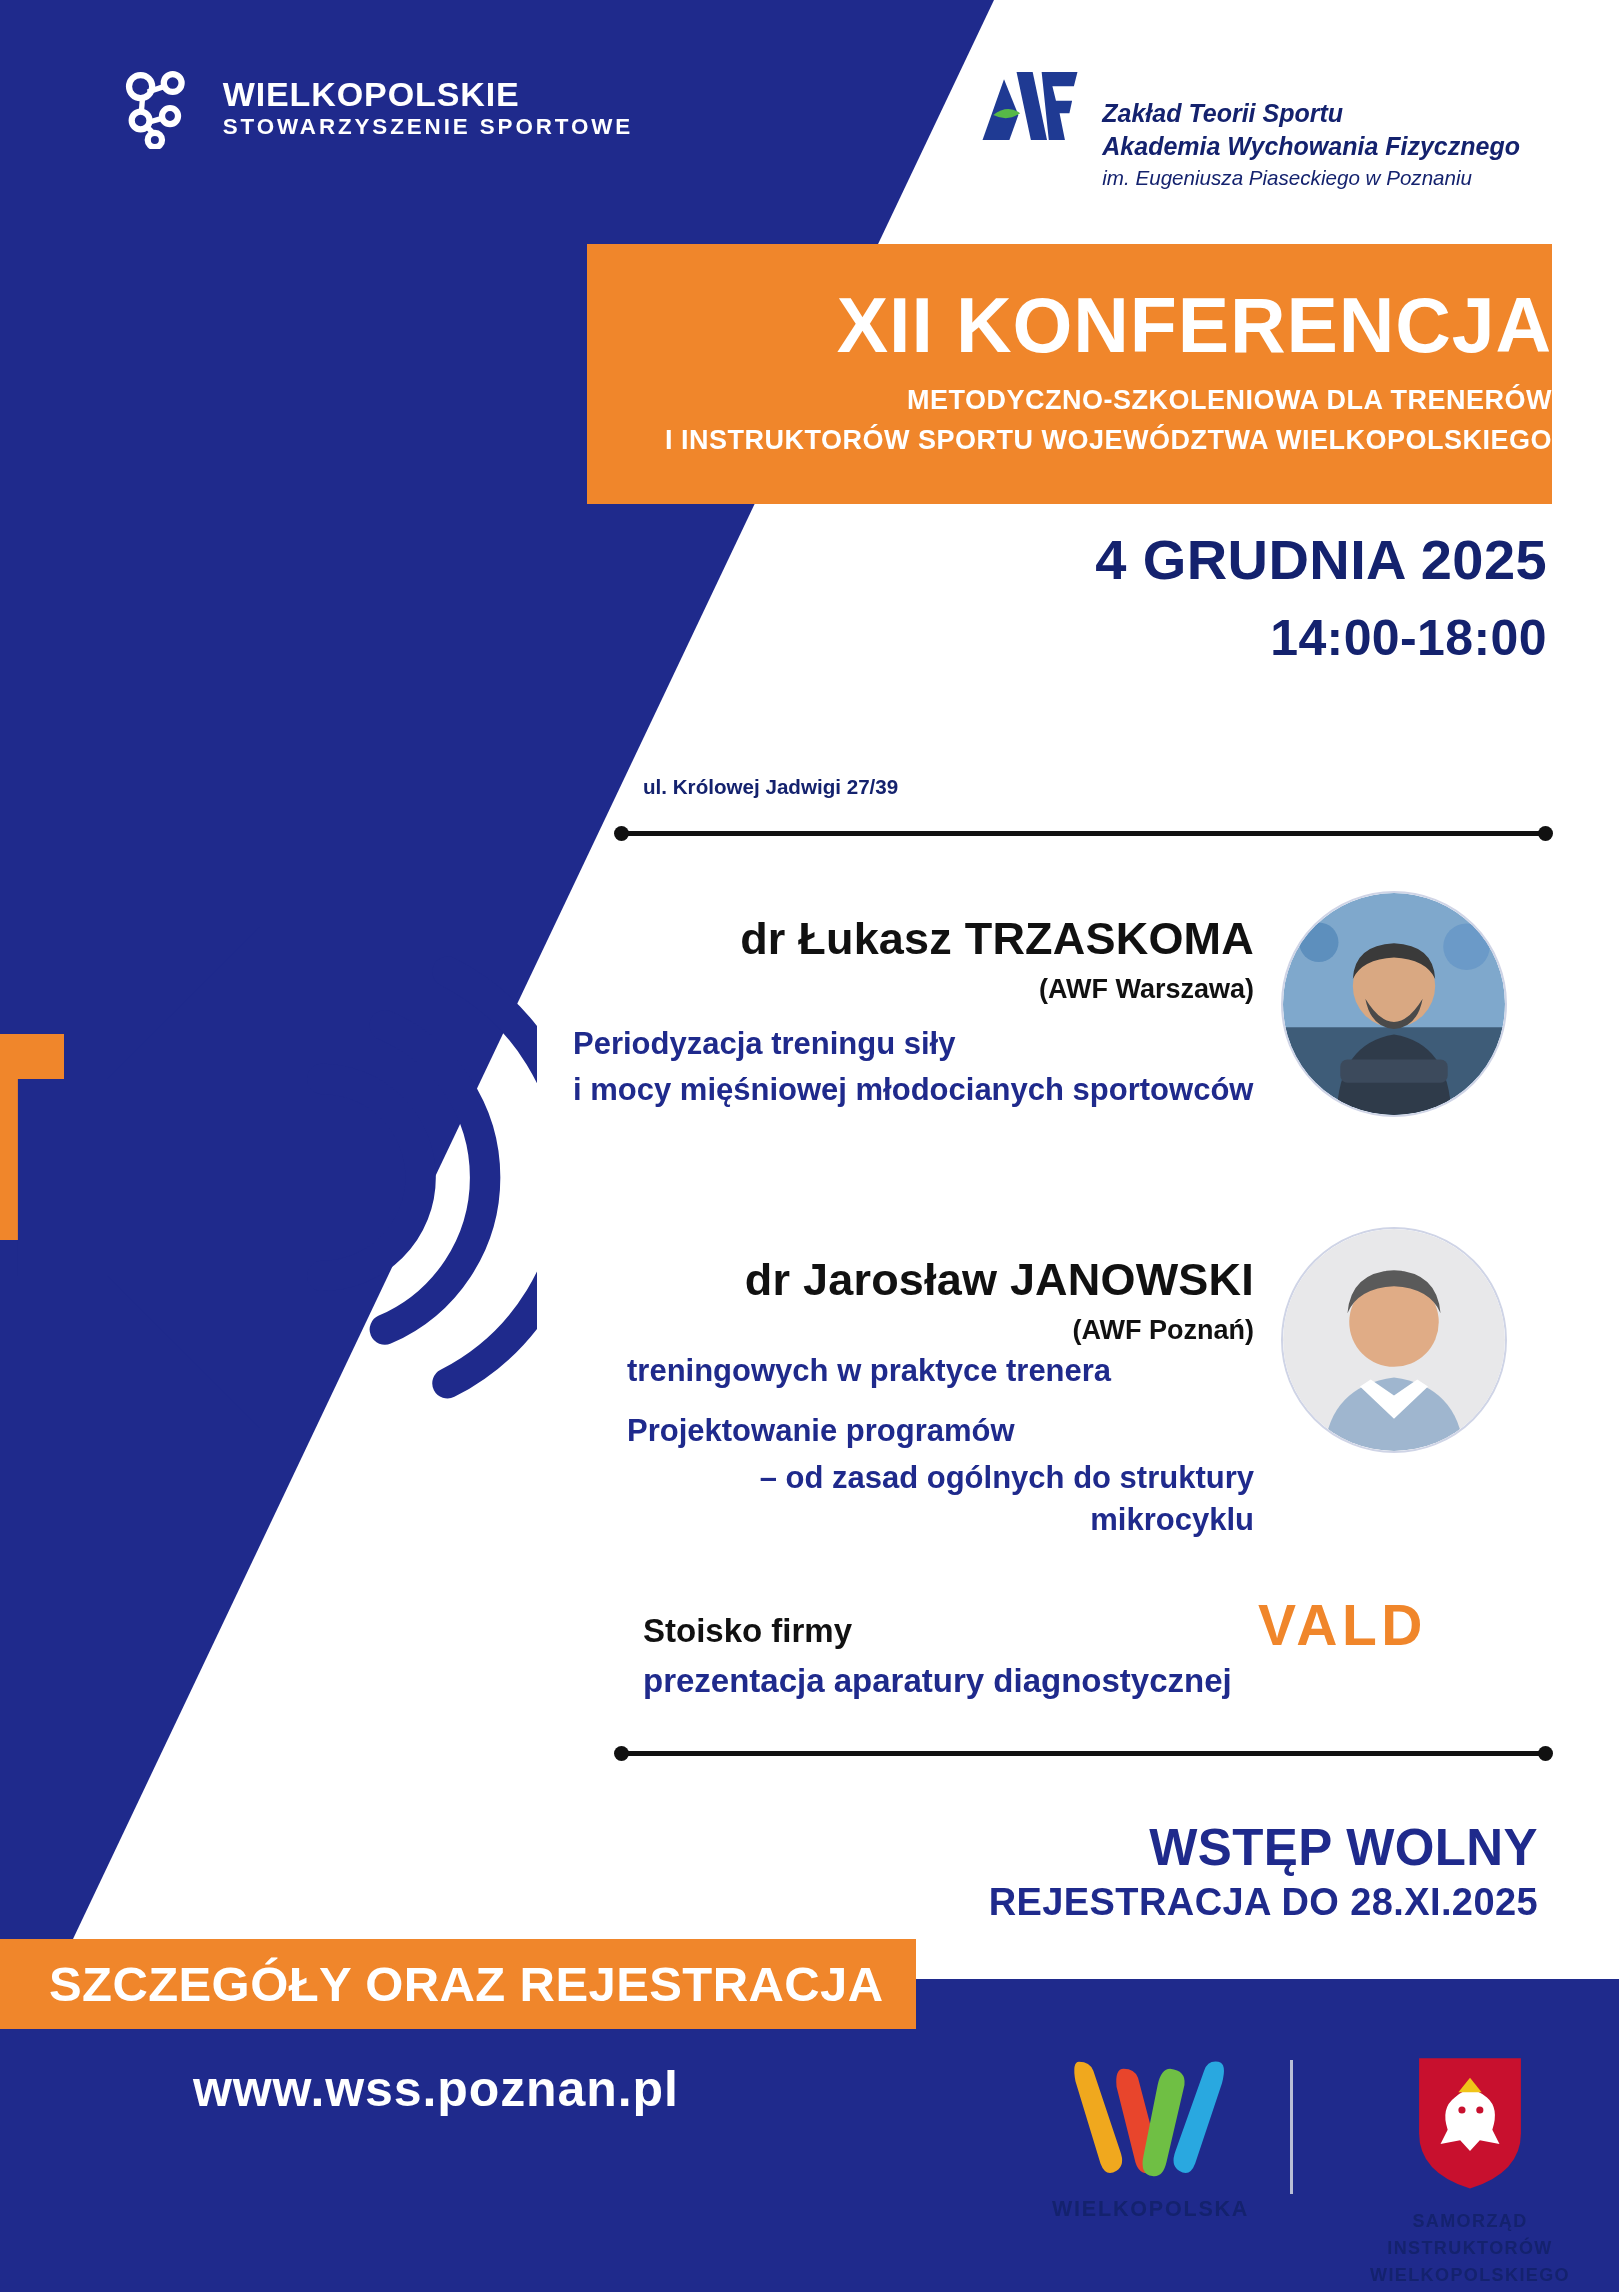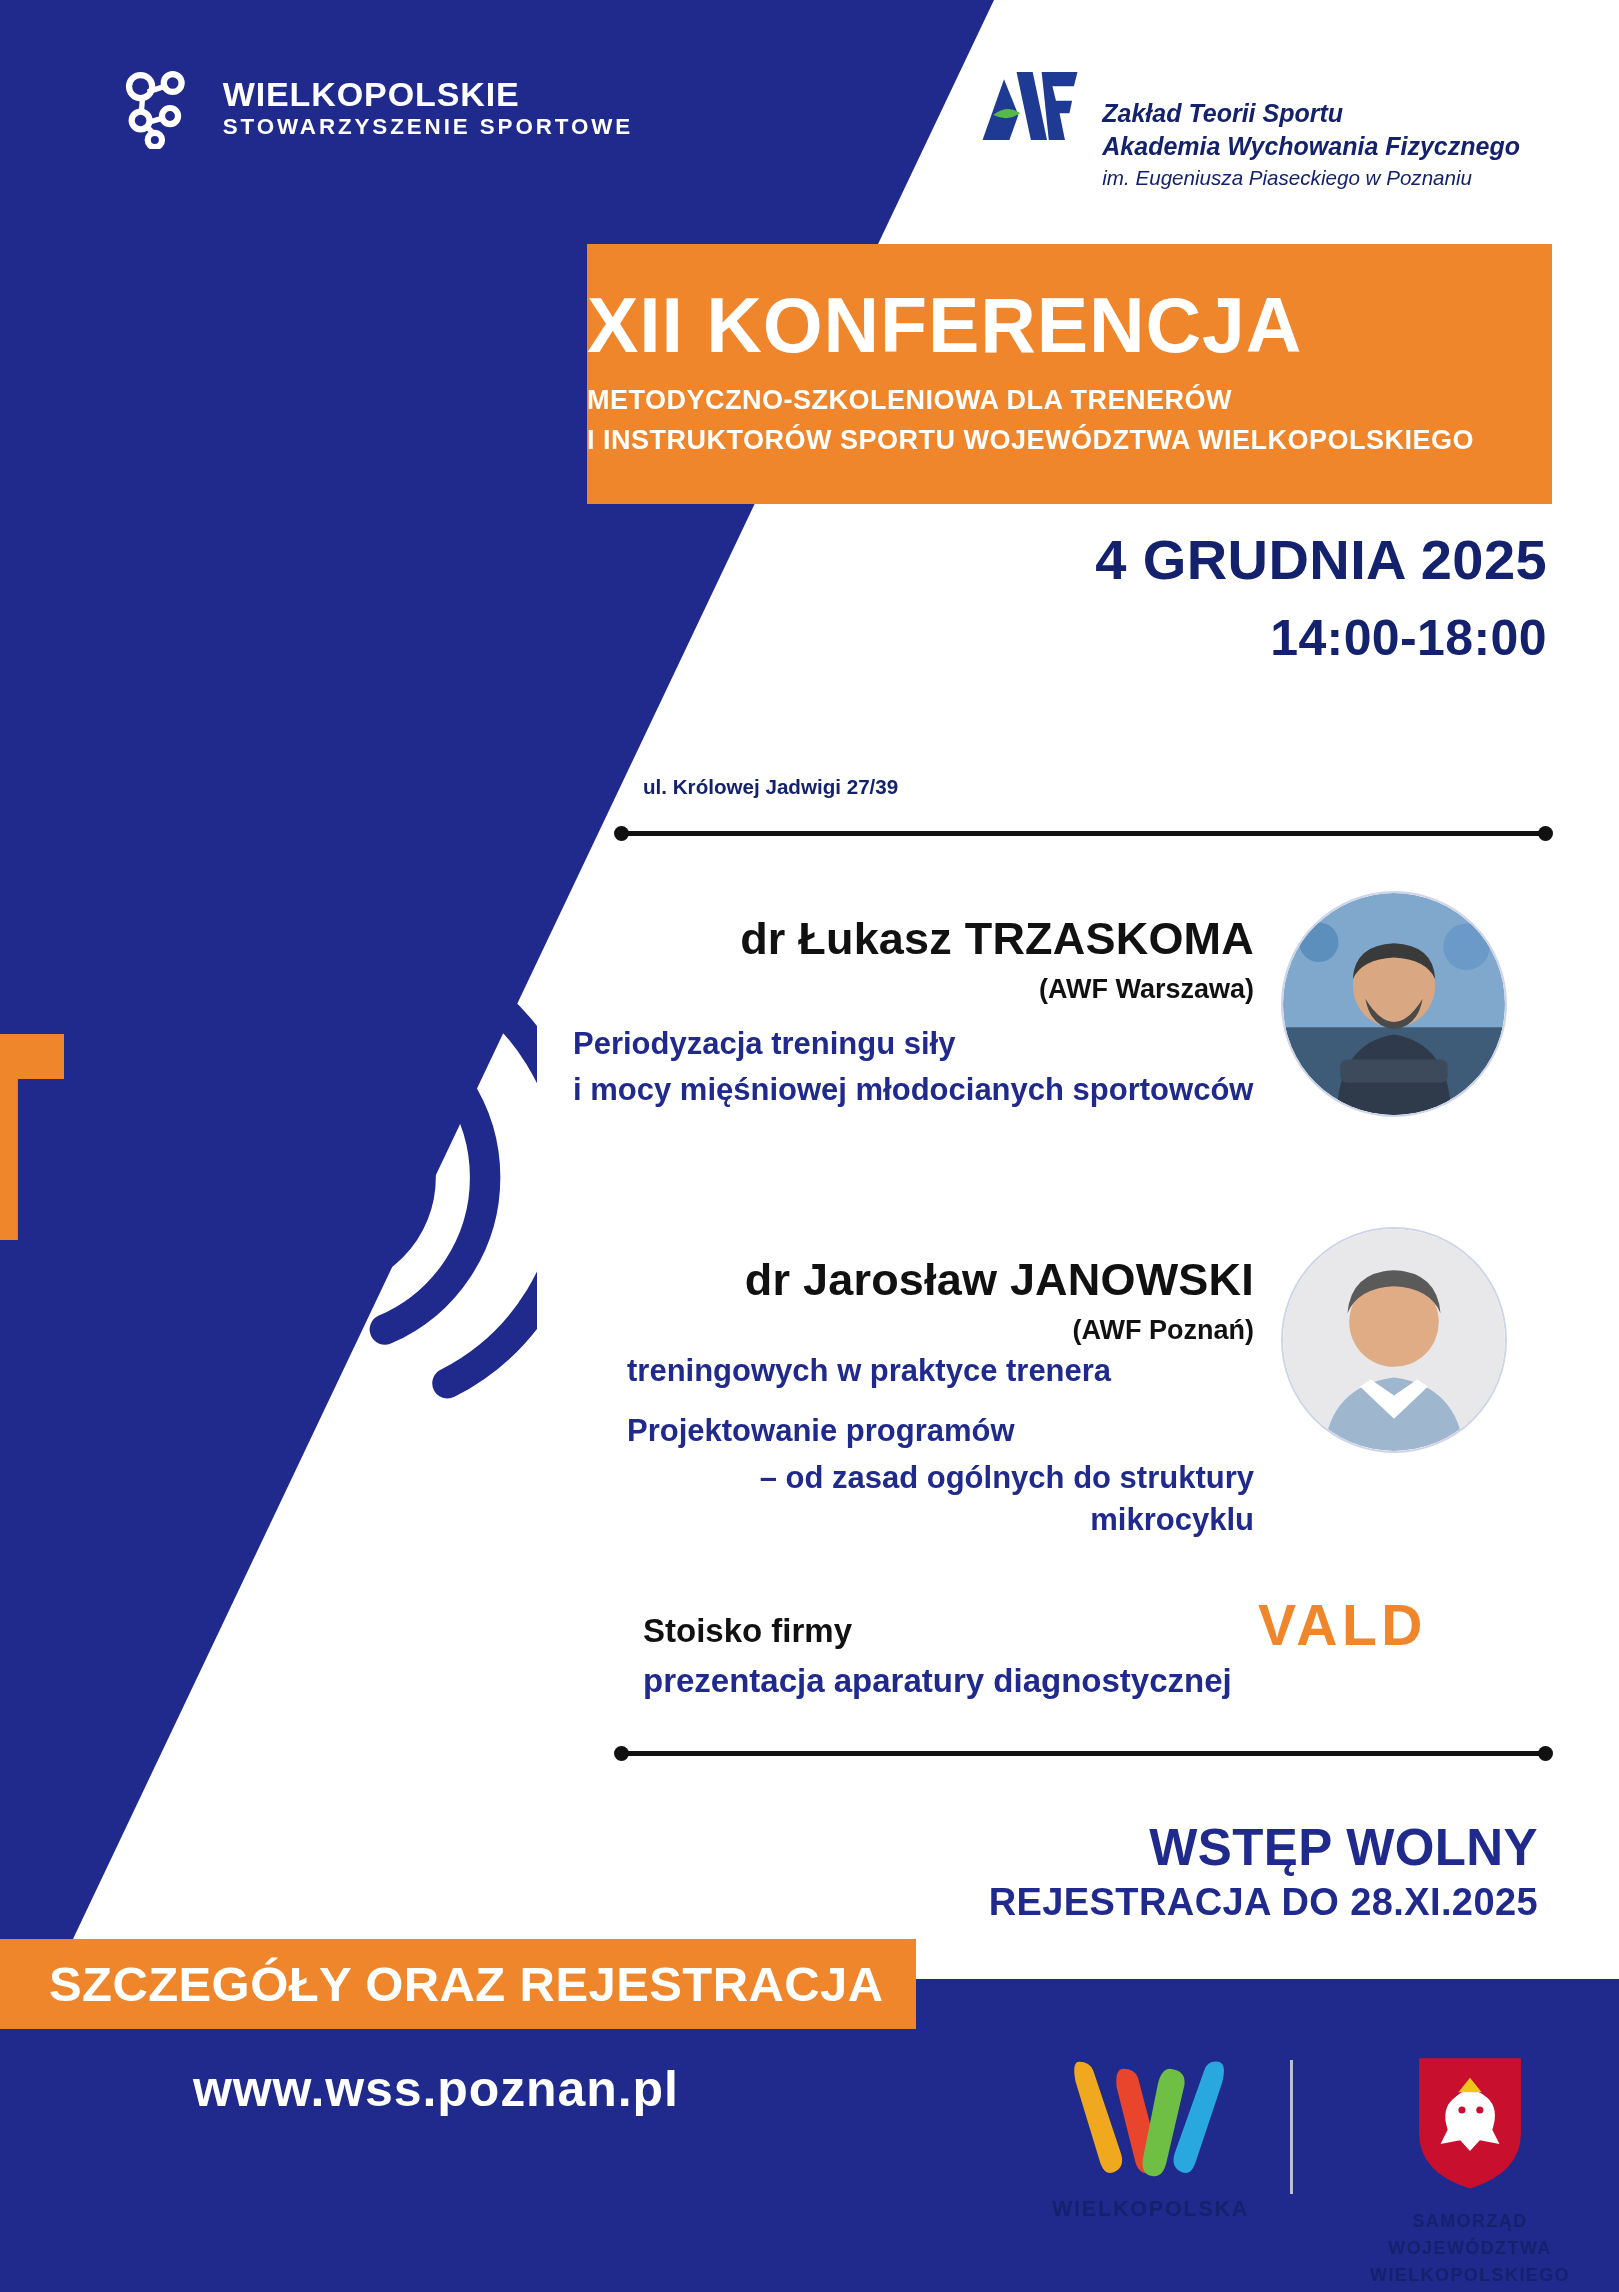--- a/index.html
+++ b/index.html
@@ -46,21 +46,21 @@
   .awf-mark{width:106px;height:86px;position:relative;flex:none;}
   .awf-text{color:#14226e;}
   .awf-l1{font-size:25px;font-weight:bold;font-style:italic;line-height:1.3;margin-top:34px;}
   .awf-l2{font-size:25px;font-weight:bold;font-style:italic;line-height:1.3;}
   .awf-l3{font-size:20.6px;font-style:italic;line-height:1.35;margin-top:1.8px;}
 
   
   .header-band{
     position:absolute;left:587px;top:244px;width:965px;height:260px;
     background:#f0862b;z-index:6;
-    display:flex;flex-direction:column;align-items:flex-start;justify-content:center;
+    display:flex;flex-direction:column;align-items:flex-end;justify-content:center;
   }
   .h-title{
     color:#ffffff;font-size:77px;font-weight:bold;letter-spacing:0.9px;line-height:1;
     margin-top:-5.4px;
   }
   .h-sub1{color:#ffffff;font-size:27px;font-weight:bold;letter-spacing:0.5px;margin-top:21.5px;}
   .h-sub2{color:#ffffff;font-size:27px;font-weight:bold;letter-spacing:0.5px;margin-top:9px;}
 
   
   .date-line{
@@ -303,19 +303,19 @@
   <div class="samorzad">
     <svg width="134" height="143" viewBox="0 0 150 160">
       <path d="M18 8 L132 8 L132 92 Q132 136 75 154 Q18 136 18 92 Z" fill="#c8102e"></path>
       <path d="M58 52 Q75 36 94 52 Q108 64 100 88 L108 104 L86 100 L75 112 L64 100 L42 104 L50 88 Q42 64 58 52 Z" fill="#ffffff"></path>
       <circle cx="66" cy="66" r="4" fill="#c8102e"></circle>
       <circle cx="86" cy="66" r="4" fill="#c8102e"></circle>
       <path d="M62 46 L75 30 L88 46 Z" fill="#f0c419"></path>
     </svg>
     <div class="samorzad-cap">
       <div>SAMORZĄD</div>
-      <div>WOJEWÓDZTWA</div>
+      <div>INSTRUKTORÓW</div>
       <div>WIELKOPOLSKIEGO</div>
     </div>
   </div>
 
 </div>
 
 
 </body></html>

